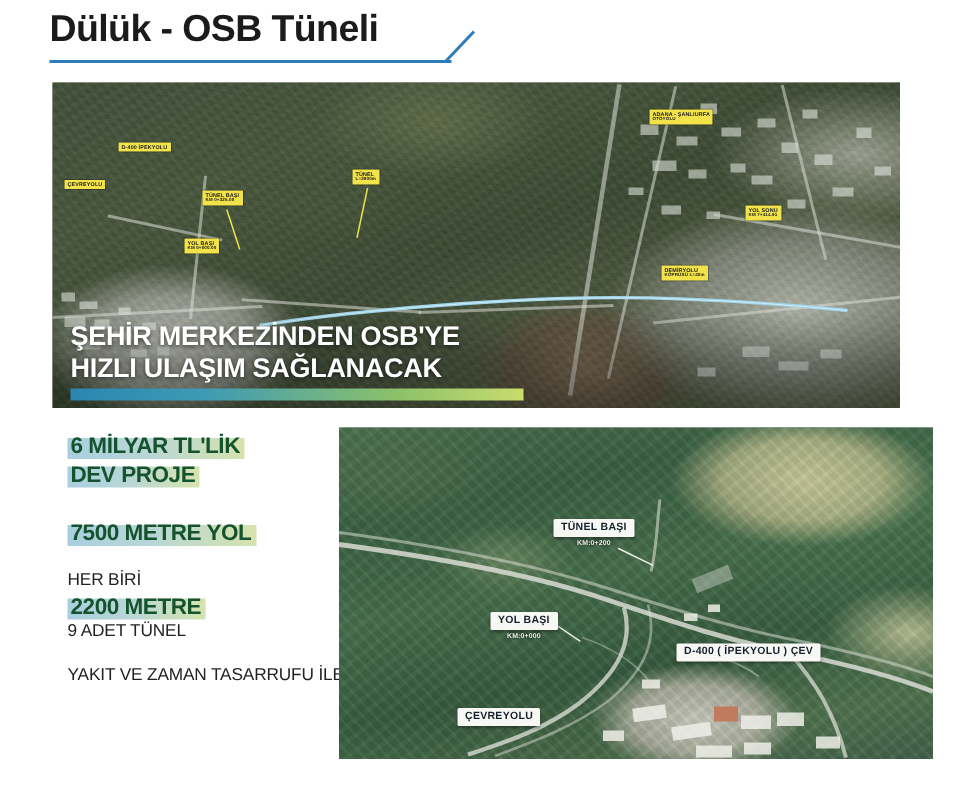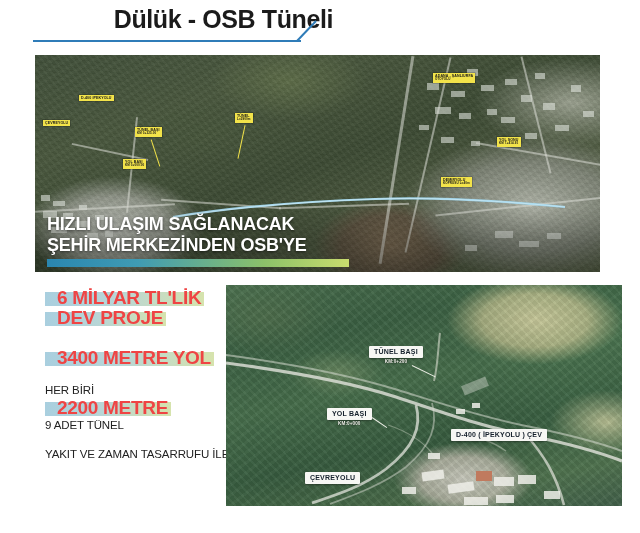--- a/index.html
+++ b/index.html
@@ -12,21 +12,20 @@
     -webkit-font-smoothing:antialiased;
   }
   .page{position:relative;width:640px;height:533px;}
 
   
   .title-wrap{position:absolute;left:33px;top:4px;width:300px;height:46px;}
   .title{
     font-size:25px;font-weight:bold;color:#1b1b1b;
     letter-spacing:-0.4px;line-height:30px;white-space:nowrap;
     font-family:"Liberation Sans","DejaVu Sans",sans-serif;
-    text-align:right;
   }
   .title-rule{position:absolute;left:0;top:36px;width:268px;height:2px;background:#2f7cb8;}
   .title-tick{
     position:absolute;left:262px;top:16px;width:24px;height:22px;
   }
   .title-tick svg{display:block;}
 
   
   .map{position:absolute;overflow:hidden;}
 
@@ -76,23 +75,23 @@
   .banner-bar{
     margin-top:3px;width:302px;height:8px;
     background:linear-gradient(90deg,#2a86b0 0%,#3f9bb4 30%,#8cc169 72%,#c9dc6e 100%);
   }
 
   
   .facts{position:absolute;left:45px;top:288px;width:185px;}
   .fact-block{position:relative;margin-bottom:3px;}
   .hl{
     position:relative;display:inline-block;
-    font-size:19px;font-weight:bold;color:#ef4444;
+    font-size:15px;font-weight:bold;color:#14532d;
     line-height:19px;letter-spacing:-0.3px;white-space:nowrap;
-    padding:0 3px 0 12px;
+    padding:0 3px 0 2px;
     font-family:"Liberation Sans","DejaVu Sans",sans-serif;
   }
   .hl::before{
     content:"";position:absolute;left:0;right:0;top:4px;bottom:1px;
     background:linear-gradient(90deg,#a9cfdf 0%,#b8d6d6 45%,#d6e3ad 100%);
     z-index:-1;
   }
   .plain{
     font-size:11.5px;font-weight:normal;color:#222222;
     line-height:15px;white-space:nowrap;letter-spacing:-0.1px;
@@ -251,36 +250,36 @@
 
     <div class="maplabel" style="left:406px;top:122px;">
       <span>DEMİRYOLU</span>
       <span class="sub">KÖPRÜSÜ L=40m</span>
     </div>
 
     <div style="position:absolute;left:0;right:0;bottom:0;height:66px;background:linear-gradient(to bottom,rgba(0,0,0,0) 0%,rgba(0,0,0,.22) 55%,rgba(0,0,0,.30) 100%);"></div>
   </div>
 
   <div class="banner">
+    <div class="banner-line">ŞEHİR MERKEZİNDEN OSB'YE</div>
     <div class="banner-line">HIZLI ULAŞIM SAĞLANACAK</div>
-    <div class="banner-line">ŞEHİR MERKEZİNDEN OSB'YE</div>
     <div class="banner-bar"></div>
   </div>
 
   <div class="facts">
 
     <div class="fact-block">
       <div><span class="hl">6 MİLYAR TL'LİK</span></div>
       <div><span class="hl">DEV PROJE</span></div>
     </div>
 
     <div class="sp-a"></div>
 
     <div class="fact-block">
-      <div><span class="hl">3400 METRE YOL</span></div>
+      <div><span class="hl">7500 METRE YOL</span></div>
     </div>
 
     <div class="sp-b"></div>
 
     <div class="fact-block">
       <div class="plain">HER BİRİ</div>
       <div><span class="hl">2200 METRE</span></div>
       <div class="plain">9 ADET TÜNEL</div>
     </div>
 

